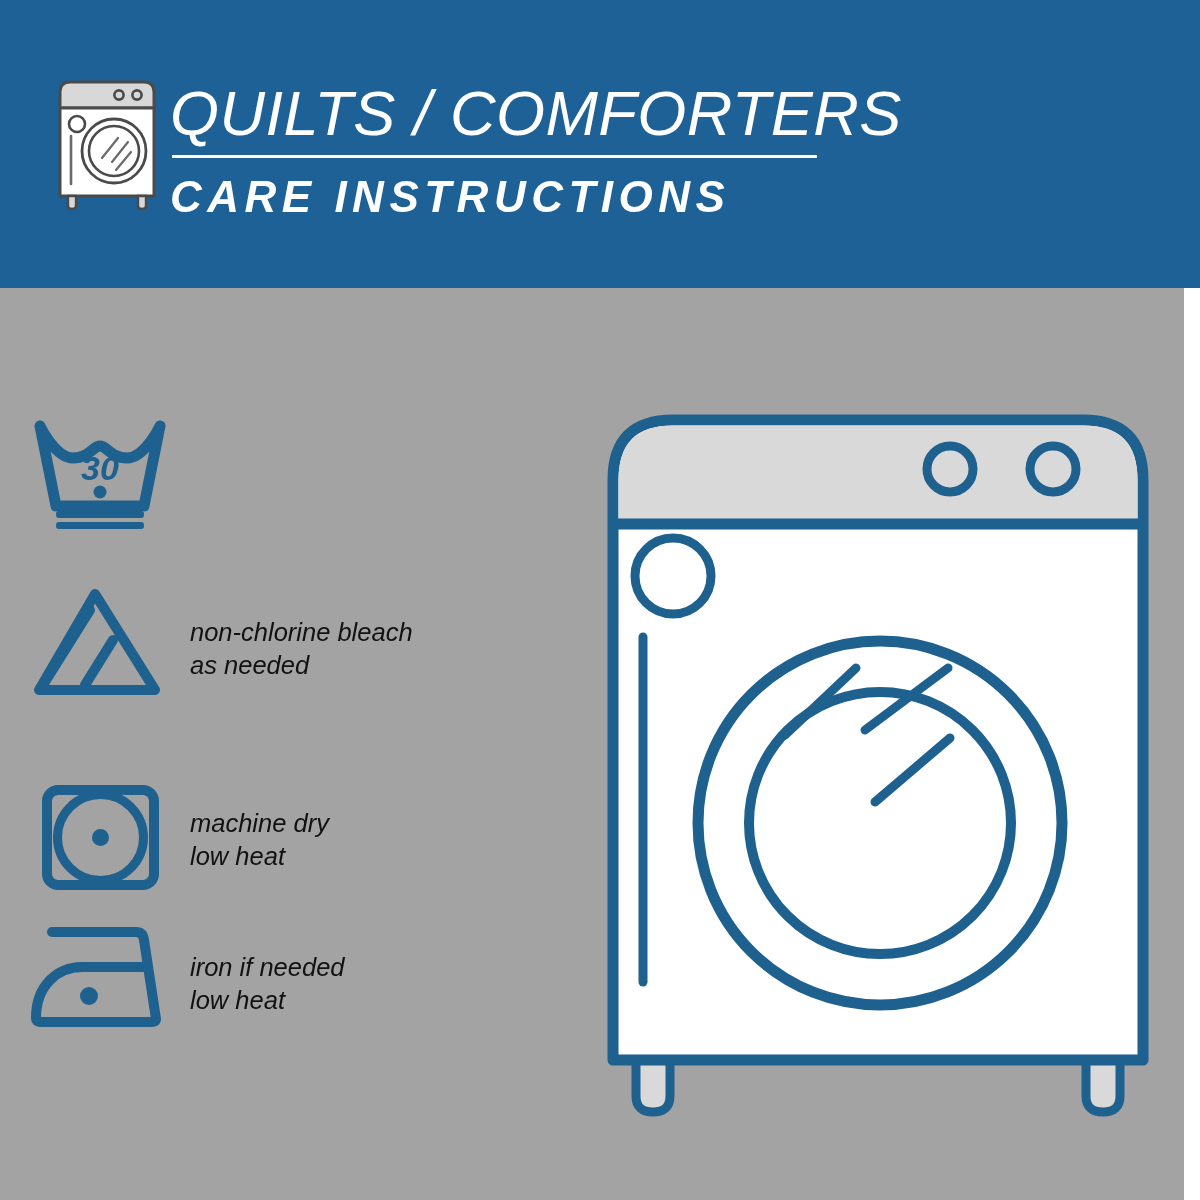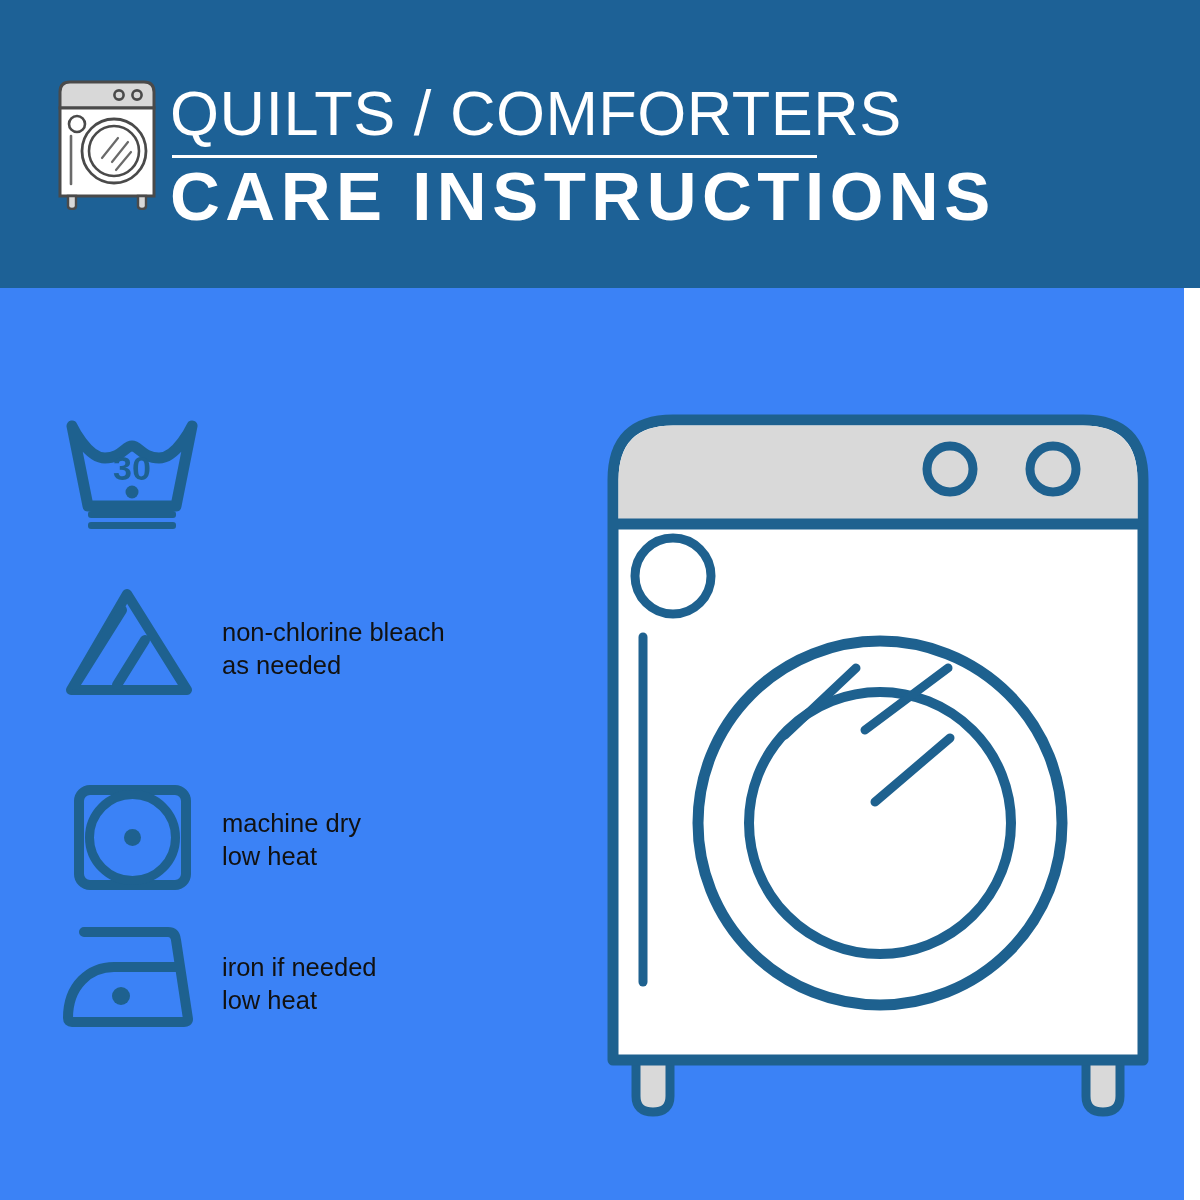--- a/index.html
+++ b/index.html
@@ -10,21 +10,22 @@
     width: 1200px;
     height: 1200px;
     background: #ffffff;
     font-family: "Liberation Sans", sans-serif;
     overflow: hidden;
   }
   .page {
     position: relative;
     width: 1184px;
     height: 1200px;
-    background: #3b82f6;
+    background: #a3a3a3;
+    font-style: italic;
   }
 
   
   .header {
     position: absolute;
     left: 0;
     top: 0;
     width: 1200px;
     height: 288px;
     background: #1d6196;
@@ -50,21 +51,21 @@
     letter-spacing: 0.5px;
     white-space: nowrap;
   }
   .title-rule {
     width: 645px;
     height: 3px;
     background: #ffffff;
     margin: 7px 0 9px 2px;
   }
   .title-line2 {
-    font-size: 69px;
+    font-size: 44px;
     line-height: 60px;
     font-weight: 700;
     color: #ffffff;
     letter-spacing: 5.5px;
     white-space: nowrap;
   }
 
   
   .care-list {
     position: absolute;
@@ -72,21 +73,20 @@
     top: 288px;
     width: 540px;
     height: 912px;
   }
   .care-row {
     position: absolute;
     left: 0;
     width: 540px;
     display: flex;
     align-items: flex-start;
-    margin-left: 32px;
   }
   .care-row.r0 { top: 130px; }
   .care-row.r1 { top: 300px; }
   .care-row.r2 { top: 495px; }
   .care-row.r3 { top: 635px; }
 
   .care-symbol {
     width: 190px;
     flex: 0 0 190px;
     display: flex;

